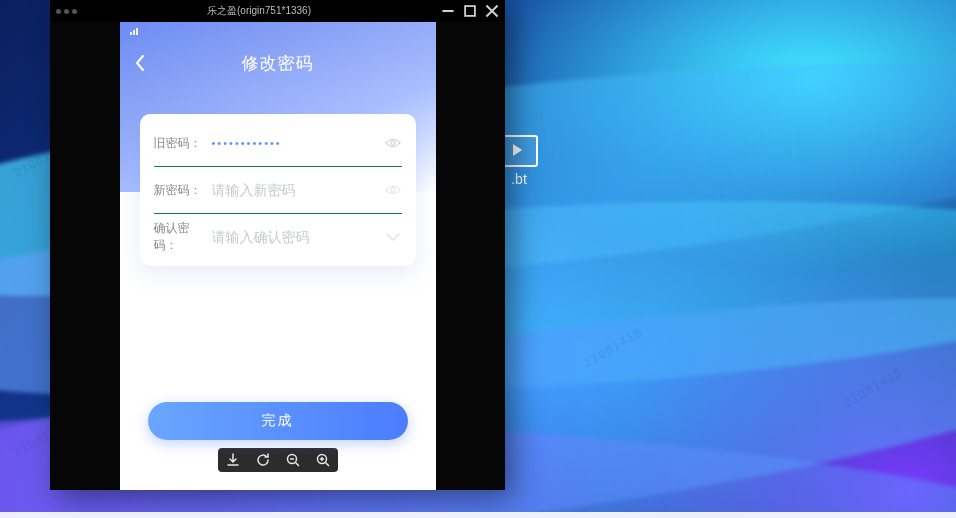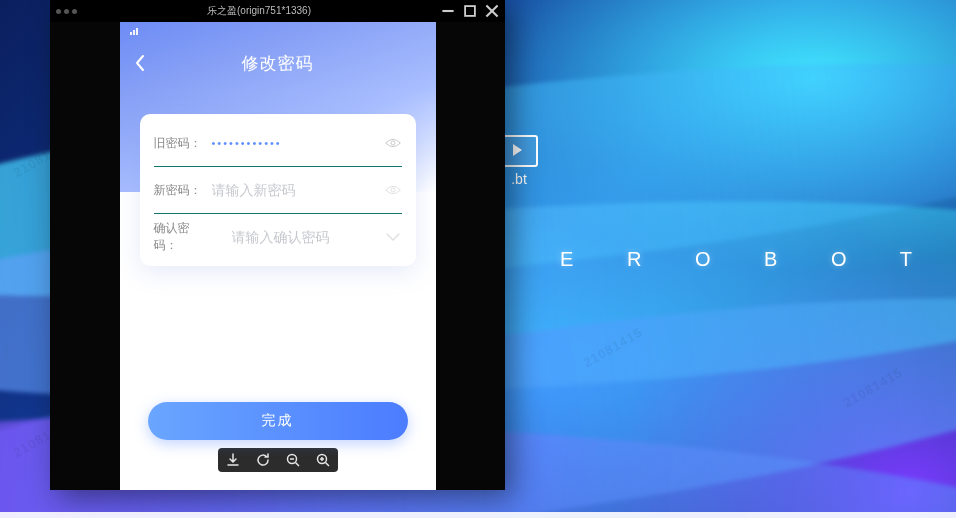--- a/index.html
+++ b/index.html
@@ -85,21 +85,21 @@
   .card {
     position:absolute; left:20px; right:20px; top:92px;
     background:#fff; border-radius:10px;
     box-shadow:0 6px 24px rgba(110,140,220,.18);
     padding:6px 14px;
   }
   .row {
     display:flex; align-items:center; height:46px;
     border-bottom:1px solid #0f766e;
   }
-  .row:last-child { border-bottom:none;gap:20px; }
+  .row:last-child { border-bottom:none; }
   .row .label { font-size:12px; color:#888; width:56px; flex-shrink:0; }
   .row input {
     flex:1; border:none; outline:none; font-size:14px;
     color:#737373; background:transparent; min-width:0;
   }
   .row input::placeholder { color:#c7c9ce; }
   .row .old-val { color:#5f90ff; letter-spacing:2px; font-size:11px; }
   .row .icon { width:18px; flex-shrink:0; display:flex; align-items:center; justify-content:center; cursor:pointer; }
   .row .icon svg { width:16px; height:12px; opacity:.45; }
   
@@ -131,21 +131,20 @@
   }
 </style>
 </head>
 <body>
 
 <div class="desktop">
   <div class="wave w1"></div>
   <div class="wave w2"></div>
   <div class="wave w3"></div>
   <div class="wave w4"></div>
-  <div class="brand">E R O B O T</div>
   <div class="desk-icon">
     <div class="glyph"></div>
     <span>.bt</span>
   </div>
 </div>
 
 <div class="wm" style="left:10px; top:150px">21081415</div>
 <div class="wm" style="left:10px; top:430px">21081415</div>
 <div class="wm" style="left:90px; top:290px">21081415</div>
 <div class="wm" style="left:390px; top:80px">21081415</div>

